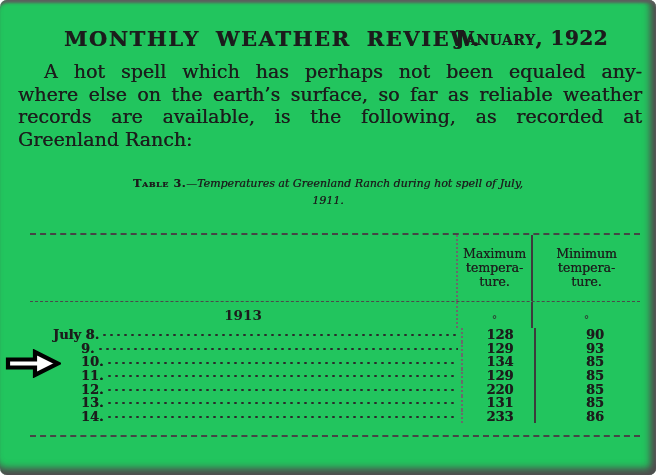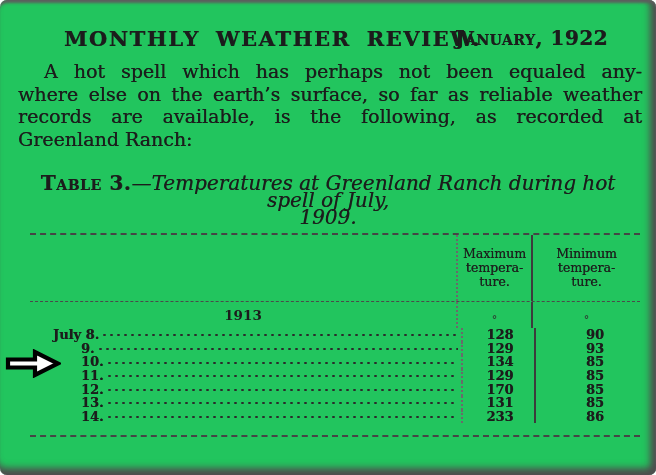--- a/index.html
+++ b/index.html
@@ -36,21 +36,21 @@
     font-size:19px; line-height:22.5px;
     text-shadow:0.35px 0.35px 0.3px rgba(25,25,25,.8);
   }
   .intro .line { text-align:justify; text-align-last:justify; white-space:nowrap; }
   .intro .line.first { text-indent:26px; }
   .intro .line.last { text-align-last:left; }
 
   
   .caption {
     position:absolute; top:175px; left:18px; width:620px;
-    font-size:20px; line-height:17px; text-align:center;
+    font-size:11px; line-height:17px; text-align:center;
     text-shadow:0.3px 0.3px 0.3px rgba(25,25,25,.7);
   }
   .caption .cap-label { font-variant:small-caps; font-weight:700; letter-spacing:.6px; font-style:normal; }
   .caption .cap-italic { font-style:italic; }
   .caption .cap-line2 { font-style:italic; }
 
   
   .tbl {
     position:absolute; left:30px; top:233px; width:610px; height:204px;
     border-top:2px dashed #454545; border-bottom:2px dashed #454545;
@@ -106,21 +106,21 @@
 
   <div class="intro">
     <div class="line first">A hot spell which has perhaps not been equaled any-</div>
     <div class="line">where else on the earth’s surface, so far as reliable weather</div>
     <div class="line">records are available, is the following, as recorded at</div>
     <div class="line last">Greenland Ranch:</div>
   </div>
 
   <div class="caption">
     <div><span class="cap-label">Table 3.</span><span class="cap-italic">—Temperatures at Greenland Ranch during hot spell of July,</span></div>
-    <div class="cap-line2">1909.</div>
+    <div class="cap-line2">1911.</div>
   </div>
 
   <div class="tbl">
 
     <div class="trow hrow">
       <div class="c-date"></div>
       <div class="c-max">
         <span>Maximum</span>
         <span>tempera-</span>
         <span>ture.</span>
@@ -172,21 +172,21 @@
       </div>
       <div class="c-max">129</div>
       <div class="c-min">85</div>
     </div>
 
     <div class="trow drow indent">
       <div class="c-date">
         <span class="date-label">12.</span>
         <span class="leader"></span>
       </div>
-      <div class="c-max">170</div>
+      <div class="c-max">220</div>
       <div class="c-min">85</div>
     </div>
 
     <div class="trow drow indent">
       <div class="c-date">
         <span class="date-label">13.</span>
         <span class="leader"></span>
       </div>
       <div class="c-max">131</div>
       <div class="c-min">85</div>

